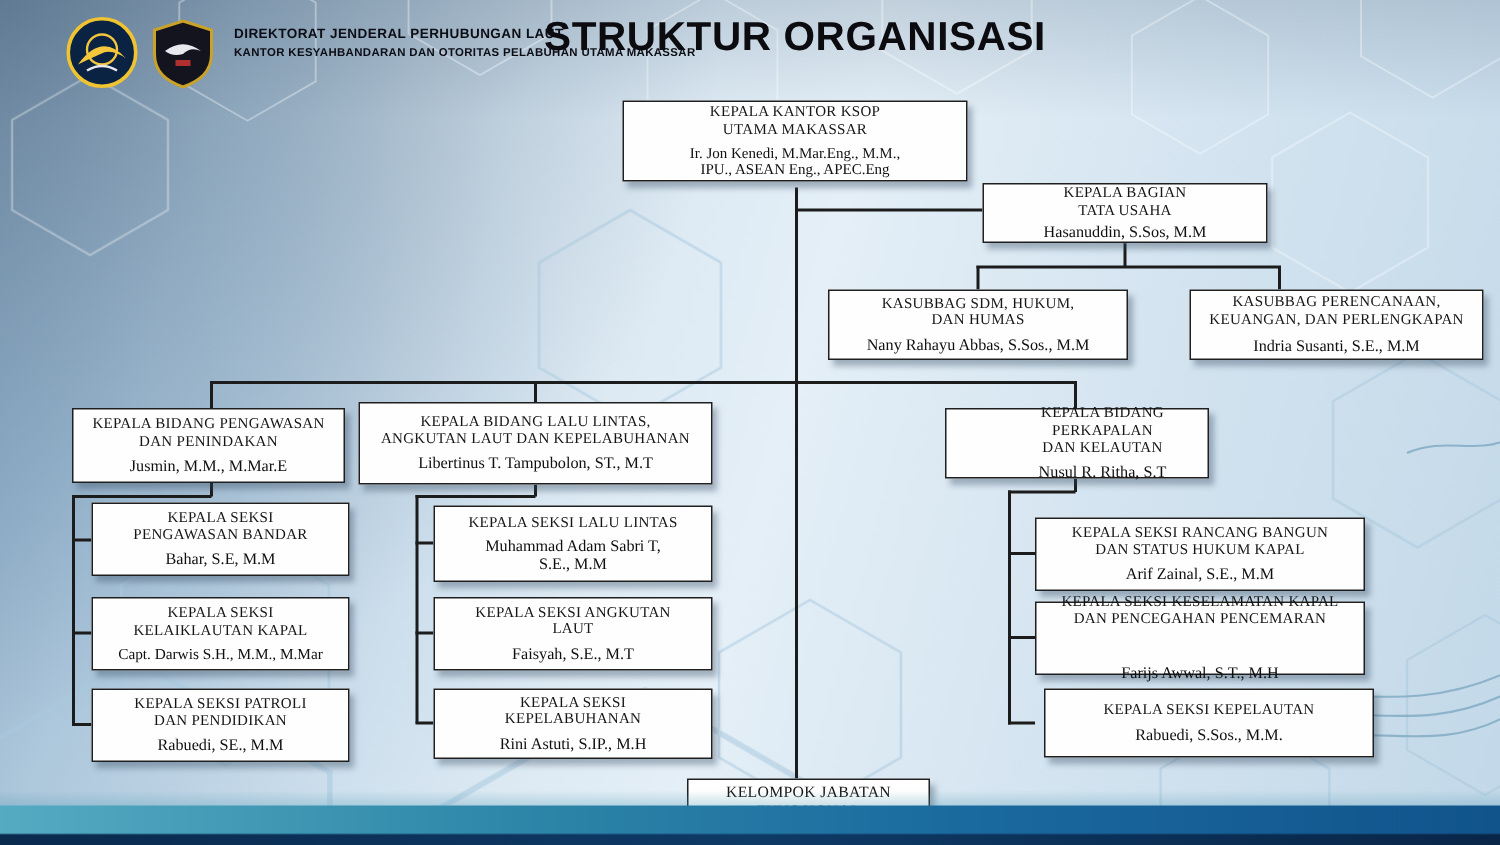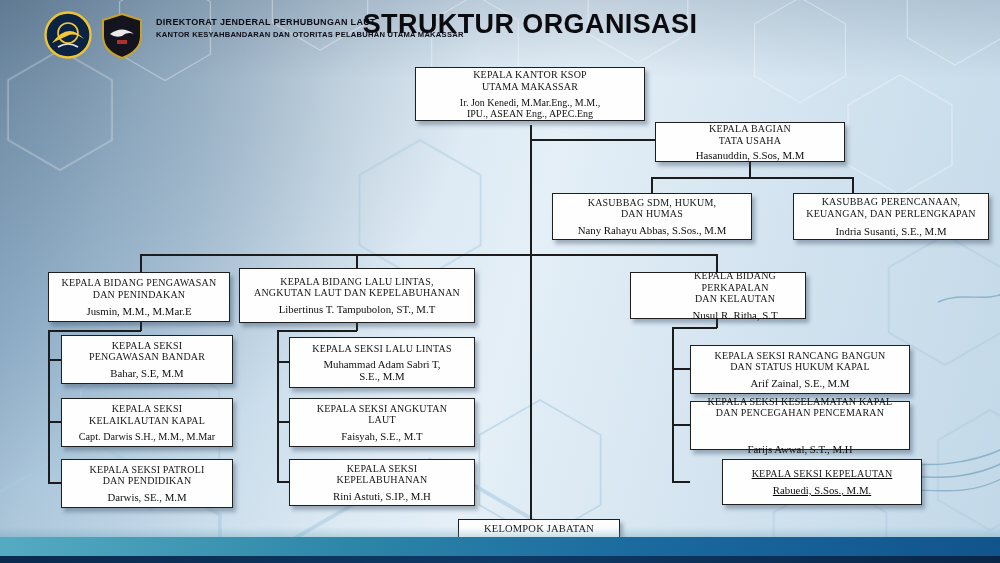--- a/index.html
+++ b/index.html
@@ -49,21 +49,21 @@
   .n-b3{left:630px;top:272px;width:176px;height:47px;padding-left:38px;}
   .n-s11{left:61px;top:335px;width:172px;height:49px;}
   .n-s12{left:61px;top:398px;width:172px;height:49px;}
   .n-s12 .box-name{font-size:10.2px;}
   .n-s13{left:61px;top:459px;width:172px;height:49px;}
   .n-s21{left:289px;top:337px;width:186px;height:51px;}
   .n-s22{left:289px;top:398px;width:186px;height:49px;}
   .n-s23{left:289px;top:459px;width:186px;height:47px;}
   .n-s31{left:690px;top:345px;width:220px;height:49px;}
   .n-s32{left:690px;top:401px;width:220px;height:49px;gap:20px;}
-  .n-s33{left:722px;top:459px;width:200px;height:46px;text-decoration:underline;}
+  .n-s33{left:696px;top:459px;width:220px;height:46px;}
   .n-kjf{left:458px;top:519px;width:162px;height:33px;}
   .n-kjf .box-title{font-size:10.5px;}
 
   .ln{position:absolute;background:#1c1c1c;}
 </style>
 </head>
 <body>
 
 <div class="canvas">
 
@@ -205,21 +205,21 @@
 
   <div class="node n-s12">
     <div class="box-title">KEPALA SEKSI
 KELAIKLAUTAN KAPAL</div>
     <div class="box-name">Capt. Darwis S.H., M.M., M.Mar</div>
   </div>
 
   <div class="node n-s13">
     <div class="box-title">KEPALA SEKSI PATROLI
 DAN PENDIDIKAN</div>
-    <div class="box-name">Darwis, SE., M.M</div>
+    <div class="box-name">Rabuedi, SE., M.M</div>
   </div>
 
   <div class="node n-s21">
     <div class="box-title">KEPALA SEKSI LALU LINTAS</div>
     <div class="box-name">Muhammad Adam Sabri T,
 S.E., M.M</div>
   </div>
 
   <div class="node n-s22">
     <div class="box-title">KEPALA SEKSI ANGKUTAN

